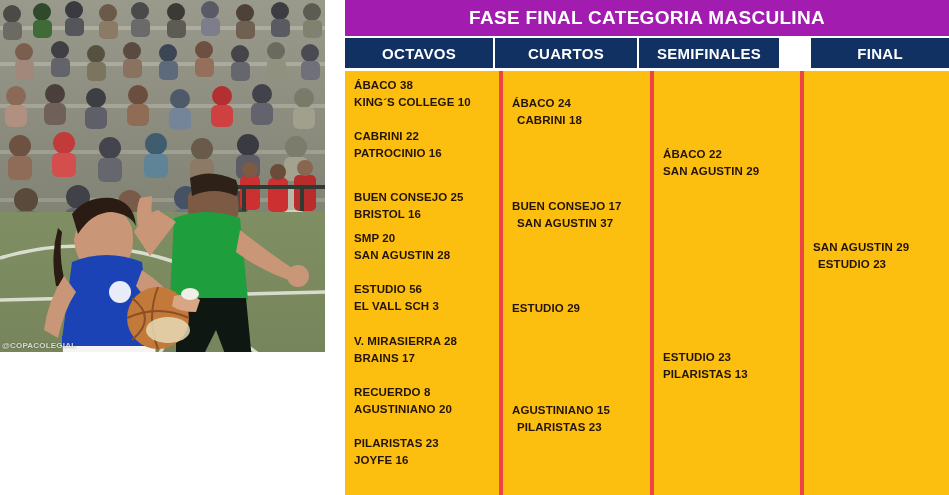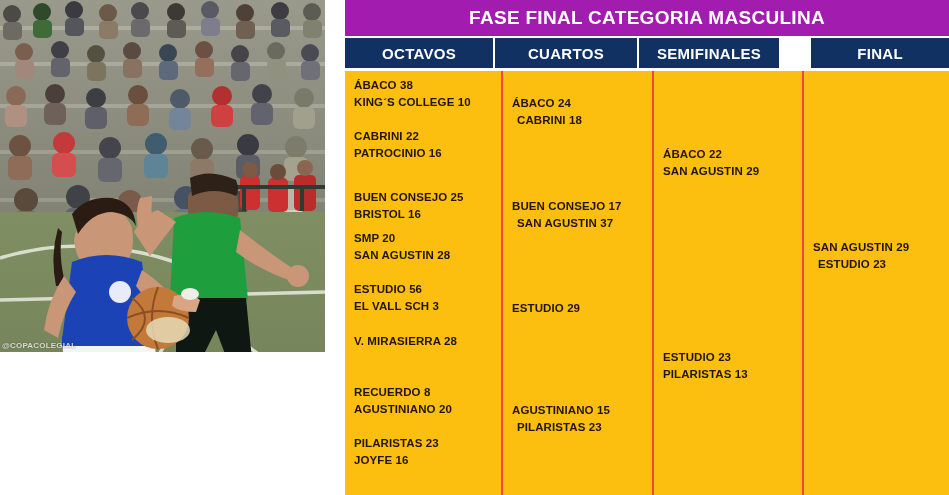--- a/index.html
+++ b/index.html
@@ -81,21 +81,21 @@
 
   .body-row {
     flex: 1 1 auto;
     display: flex;
     background: #ffffff;
     min-height: 0;
   }
   .col {
     background: #fcbf10;
     position: relative;
-    border-right: 2px solid #ef4444;
+    border-right: 4px solid #ef4444;
     height: 100%;
     overflow: hidden;
   }
   .col:last-child { border-right: none; }
 
   
   .w-octavos      { width: 158px; }
   .w-cuartos      { width: 151px; }
   .w-semifinales  { width: 150px; }
   .w-final        { width: 145px; }
@@ -337,20 +337,21 @@
         <div class="match" style="top:159px">
           <div class="line"><span>SMP</span> <span>20</span></div>
           <div class="line"><span>SAN AGUSTIN</span> <span>28</span></div>
         </div>
         <div class="match" style="top:210px">
           <div class="line"><span>ESTUDIO</span> <span>56</span></div>
           <div class="line"><span>EL VALL SCH</span> <span>3</span></div>
         </div>
         <div class="match" style="top:262px">
           <div class="line"><span>V. MIRASIERRA</span> <span>28</span></div>
+          <div class="line"><span>BRAINS</span> <span>17</span></div>
         </div>
         <div class="match" style="top:313px">
           <div class="line"><span>RECUERDO</span> <span>8</span></div>
           <div class="line"><span>AGUSTINIANO</span> <span>20</span></div>
         </div>
         <div class="match" style="top:364px">
           <div class="line"><span>PILARISTAS</span> <span>23</span></div>
           <div class="line"><span>JOYFE</span> <span>16</span></div>
         </div>
       </div>

